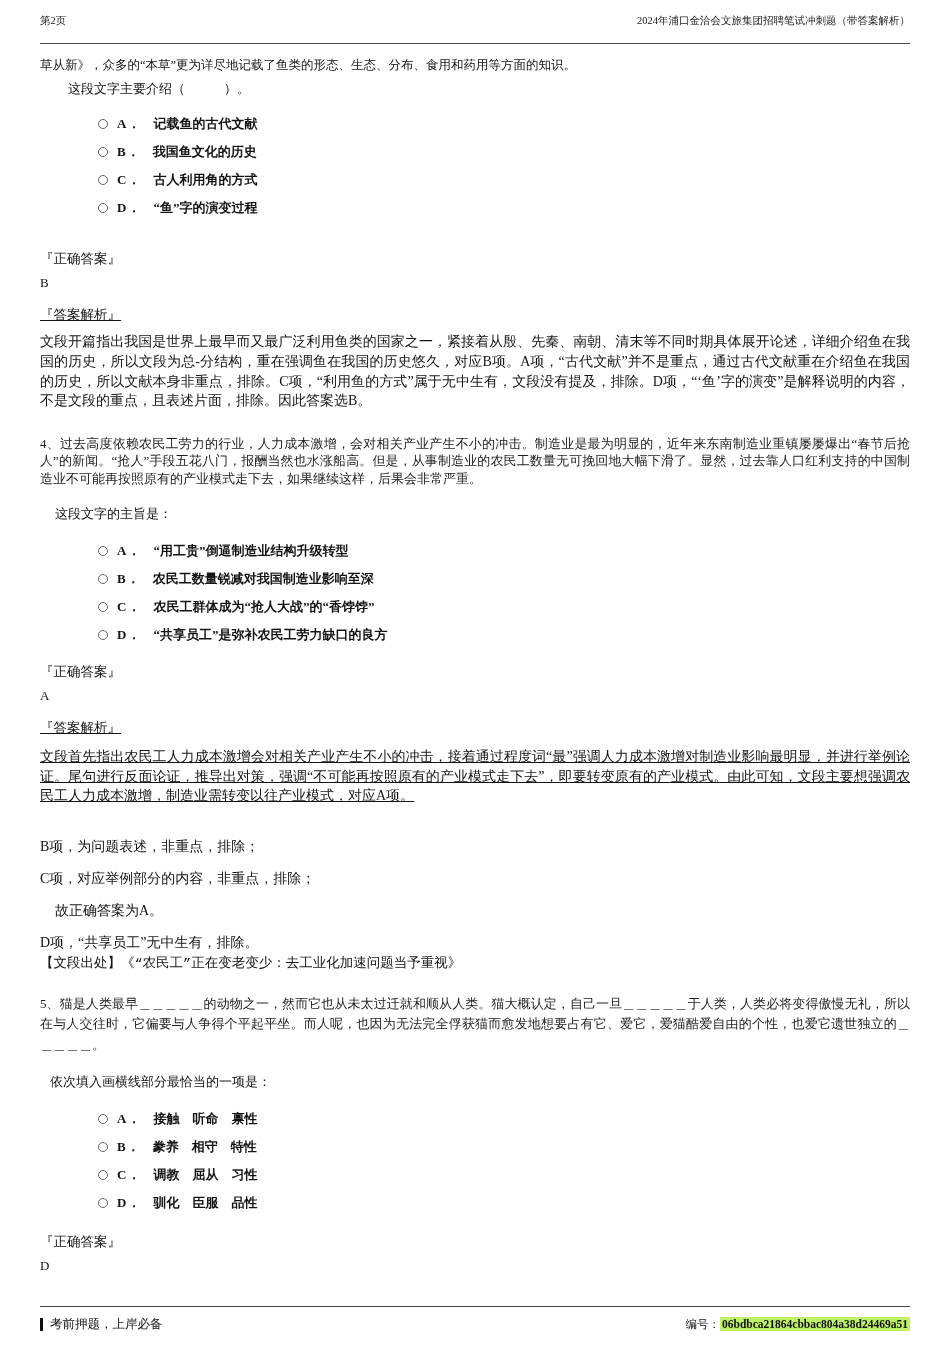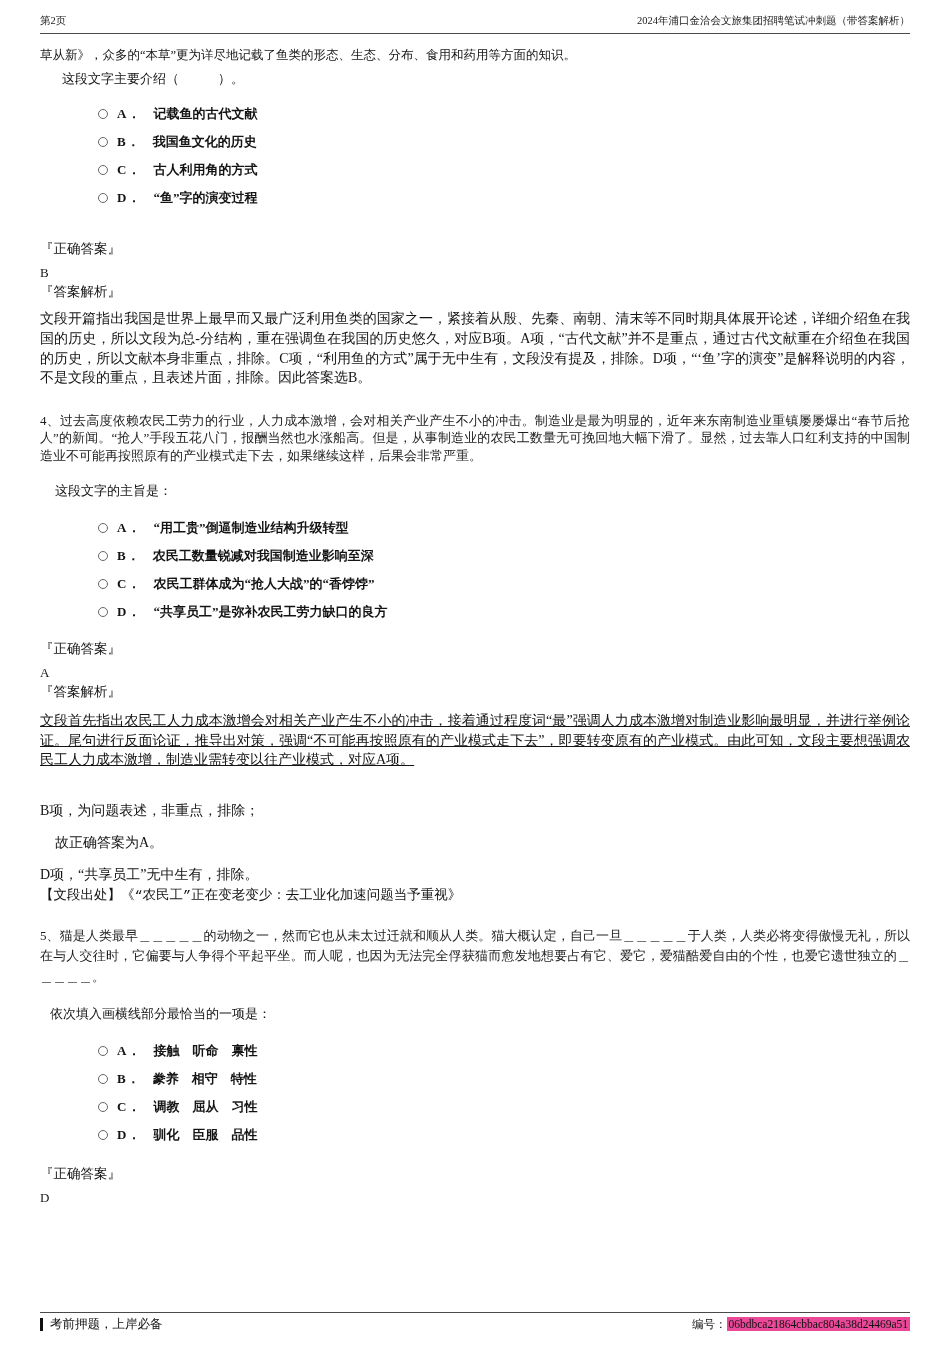--- a/index.html
+++ b/index.html
@@ -10,58 +10,58 @@
     margin:0 auto;
     background:#ffffff;
     font-family:"Liberation Serif","DejaVu Serif",serif;
     color:#141414;
     padding:14px 40px 0 40px;
     overflow:hidden;
   }
   .page-header {
     display:flex; justify-content:space-between; align-items:flex-end;
     font-size:10.5px; color:#222;
-    padding-bottom:5px;
+    padding-bottom:15px;
     border-bottom:1px solid #4a4a4a;
   }
   .lead { margin-top:12px; font-size:12.5px; line-height:1.5; }
-  .q3-prompt { margin-top:5px; margin-left:22px; font-size:13px; }
+  .q3-prompt { margin-top:5px; margin-left:28px; font-size:13px; }
   .options { margin-top:12px; margin-left:58px; }
   .options.tight { margin-top:14px; }
   .option { display:flex; align-items:center; height:28px; font-size:13px; font-weight:bold; }
   .radio {
     width:10px; height:10px; border:1.4px solid #666; border-radius:50%;
     margin-right:9px; flex:none; background:#fff;
   }
   .opt-label { margin-right:12px; letter-spacing:1px; }
   .answer-heading { font-size:13.5px; margin-top:28px; }
   .answer-heading.small-gap { margin-top:14px; }
   .answer-heading.q5-gap { margin-top:16px; }
   .answer-letter { font-size:13px; margin-top:7px; }
-  .analysis-heading { font-size:13.5px; margin-top:2px; }
+  .analysis-heading { font-size:13.5px; margin-top:15px;text-decoration:underline; }
   .analysis { font-size:14px; line-height:1.42; margin-top:8px; text-align:justify; }
   .analysis.p1 { margin-top:10px;text-decoration:underline; }
   .stem { font-size:13px; line-height:1.32; margin-top:24px; text-align:justify; color:#1d1d1d; }
   .stem.q5 { line-height:1.55; margin-top:22px; }
   .prompt { font-size:13px; margin-top:18px; margin-left:15px; }
   .prompt.q5 { margin-left:10px; }
   .short-line { font-size:14px; margin-top:14px; }
   .short-line.first { margin-top:32px; }
   .short-line.conclusion { margin-left:15px; }
   .source-line { font-size:13.5px; margin-top:2px;font-family:Liberation Mono, monospace; }
   .page-footer {
     position:absolute; left:40px; right:40px; bottom:12px;
     border-top:1px solid #4a4a4a;
-    padding-top:3px;
+    padding-top:9px;
     display:flex; justify-content:space-between; align-items:center;
   }
   .footer-left { font-size:12.5px; display:flex; align-items:center; color:#111; }
   .footer-bar { width:3px; height:13px; background:#111; margin-right:7px; display:inline-block; }
   .footer-right { font-size:11.5px; color:#111; }
-  .code-highlight { background:#ec4899; padding:1px 2px; }
+  .code-highlight { background:#bef264; padding:1px 2px;font-weight:bold; }
 </style>
 </head>
 <body>
 
 <div class="page">
 
   <header class="page-header">
     <span>第2页</span>
     <span>2024年浦口金洽会文旅集团招聘笔试冲刺题（带答案解析）</span>
   </header>
@@ -123,20 +123,21 @@
         <span class="opt-label">D．</span>
         <span class="opt-text">“共享员工”是弥补农民工劳力缺口的良方</span>
       </div>
     </div>
 
     <p class="answer-heading small-gap">『正确答案』</p>
     <p class="answer-letter">A</p>
     <p class="analysis-heading">『答案解析』</p>
     <p class="analysis p1">文段首先指出农民工人力成本激增会对相关产业产生不小的冲击，接着通过程度词“最”强调人力成本激增对制造业影响最明显，并进行举例论证。尾句进行反面论证，推导出对策，强调“不可能再按照原有的产业模式走下去”，即要转变原有的产业模式。由此可知，文段主要想强调农民工人力成本激增，制造业需转变以往产业模式，对应A项。</p>
     <p class="short-line first">B项，为问题表述，非重点，排除；</p>
+    <p class="short-line">C项，对应举例部分的内容，非重点，排除；</p>
     <p class="short-line conclusion">故正确答案为A。</p>
     <p class="short-line">D项，“共享员工”无中生有，排除。</p>
     <p class="source-line">【文段出处】《“农民工”正在变老变少：去工业化加速问题当予重视》</p>
 
     <p class="stem q5">5、猫是人类最早＿＿＿＿＿的动物之一，然而它也从未太过迁就和顺从人类。猫大概认定，自己一旦＿＿＿＿＿于人类，人类必将变得傲慢无礼，所以在与人交往时，它偏要与人争得个平起平坐。而人呢，也因为无法完全俘获猫而愈发地想要占有它、爱它，爱猫酷爱自由的个性，也爱它遗世独立的＿＿＿＿＿。</p>
     <p class="prompt q5">依次填入画横线部分最恰当的一项是：</p>
 
     <div class="options tight">
       <div class="option">
         <span class="radio"></span>

